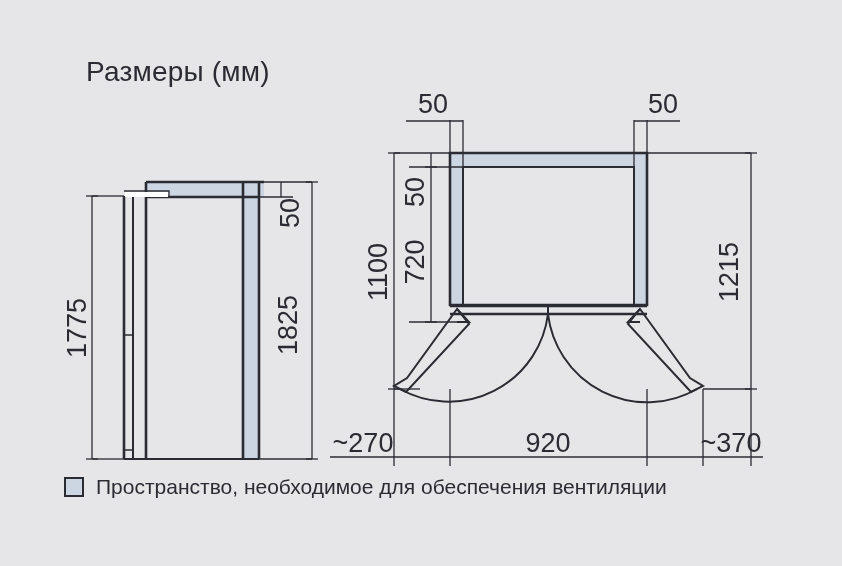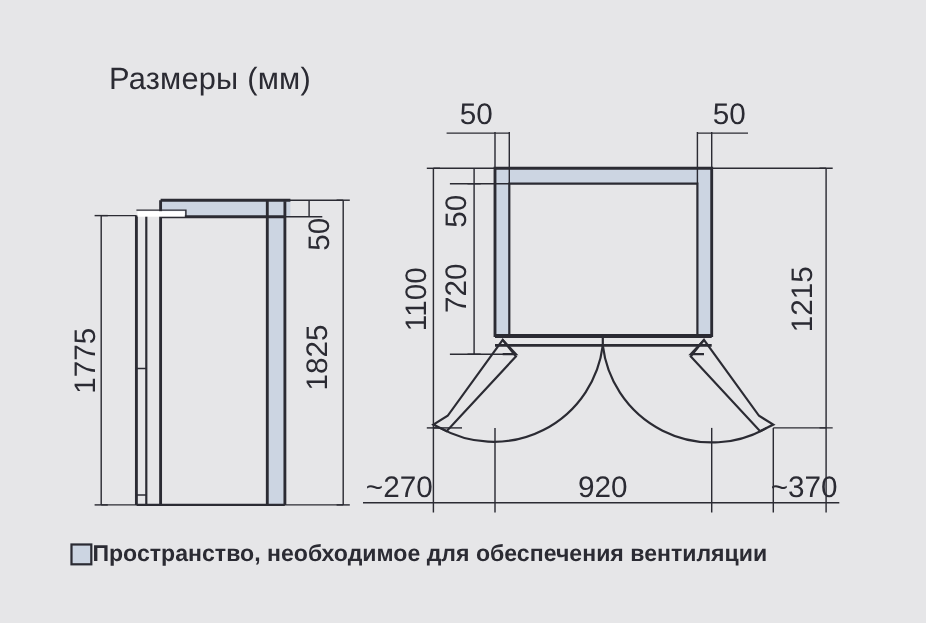--- a/index.html
+++ b/index.html
@@ -14,41 +14,41 @@
     overflow: hidden;
     position: relative;
   }
   #root {
     position: relative;
     width: 842px;
     height: 566px;
   }
   .diagram-title {
     position: absolute;
-    left: 99px;
+    left: 86px;
     top: 56px;
     font-size: 28px;
     color: #2b2b33;
     letter-spacing: 0.2px;
     white-space: nowrap;
   }
   svg.drawing {
     position: absolute;
     left: 0;
     top: 0;
     width: 842px;
     height: 566px;
   }
   .legend {
     position: absolute;
     left: 64px;
-    top: 492px;
+    top: 475px;
     display: flex;
     align-items: center;
-    font-weight: bold;
+    gap: 12px;
   }
   .legend-swatch {
     width: 20px;
     height: 20px;
     background: #ccd5e2;
     border: 2px solid #2b2b33;
     box-sizing: border-box;
     flex: none;
   }
   .legend-label {

